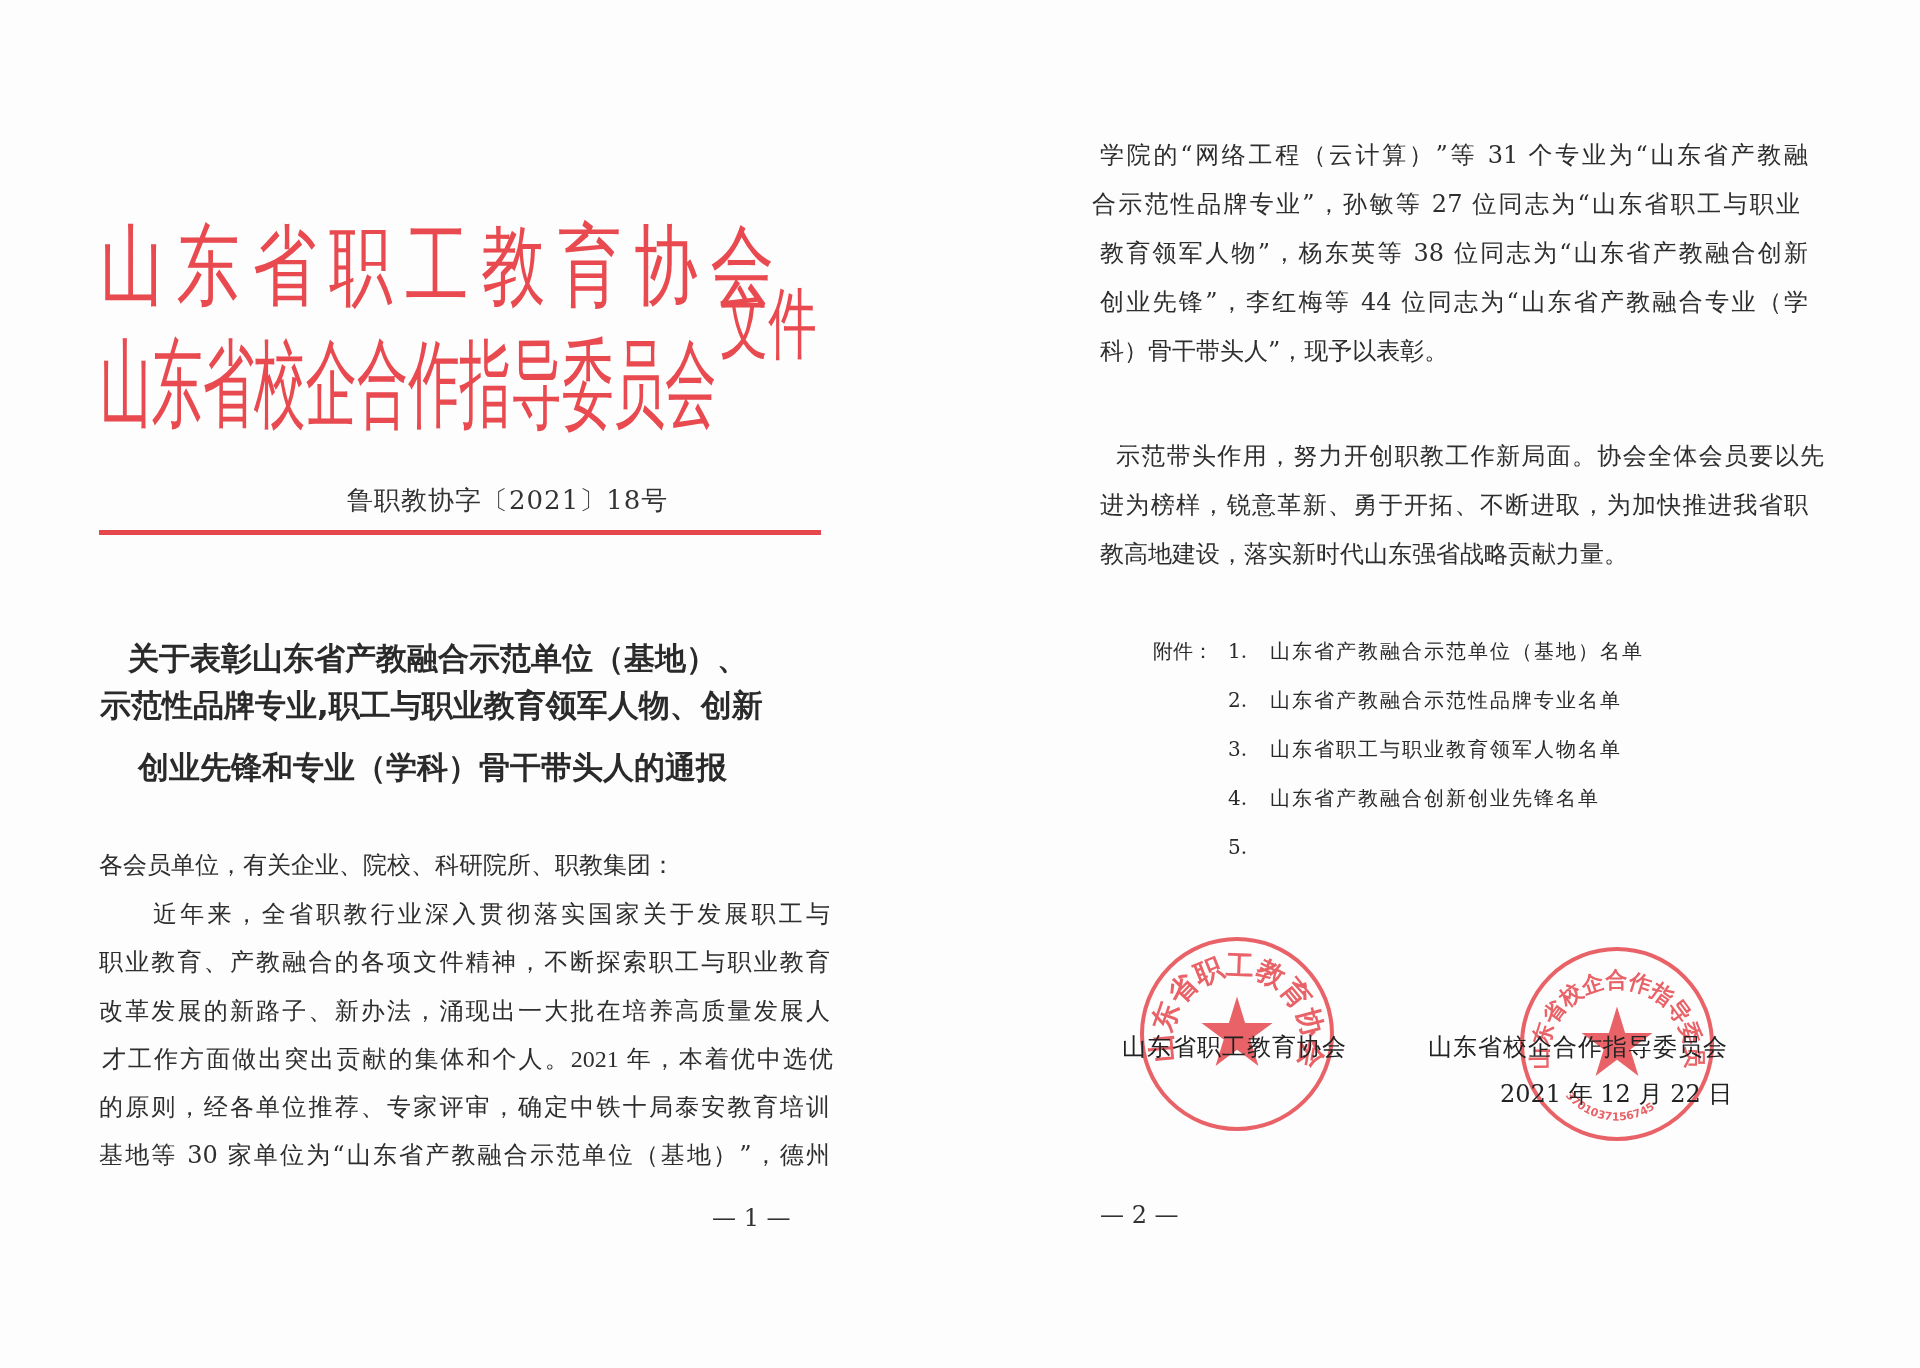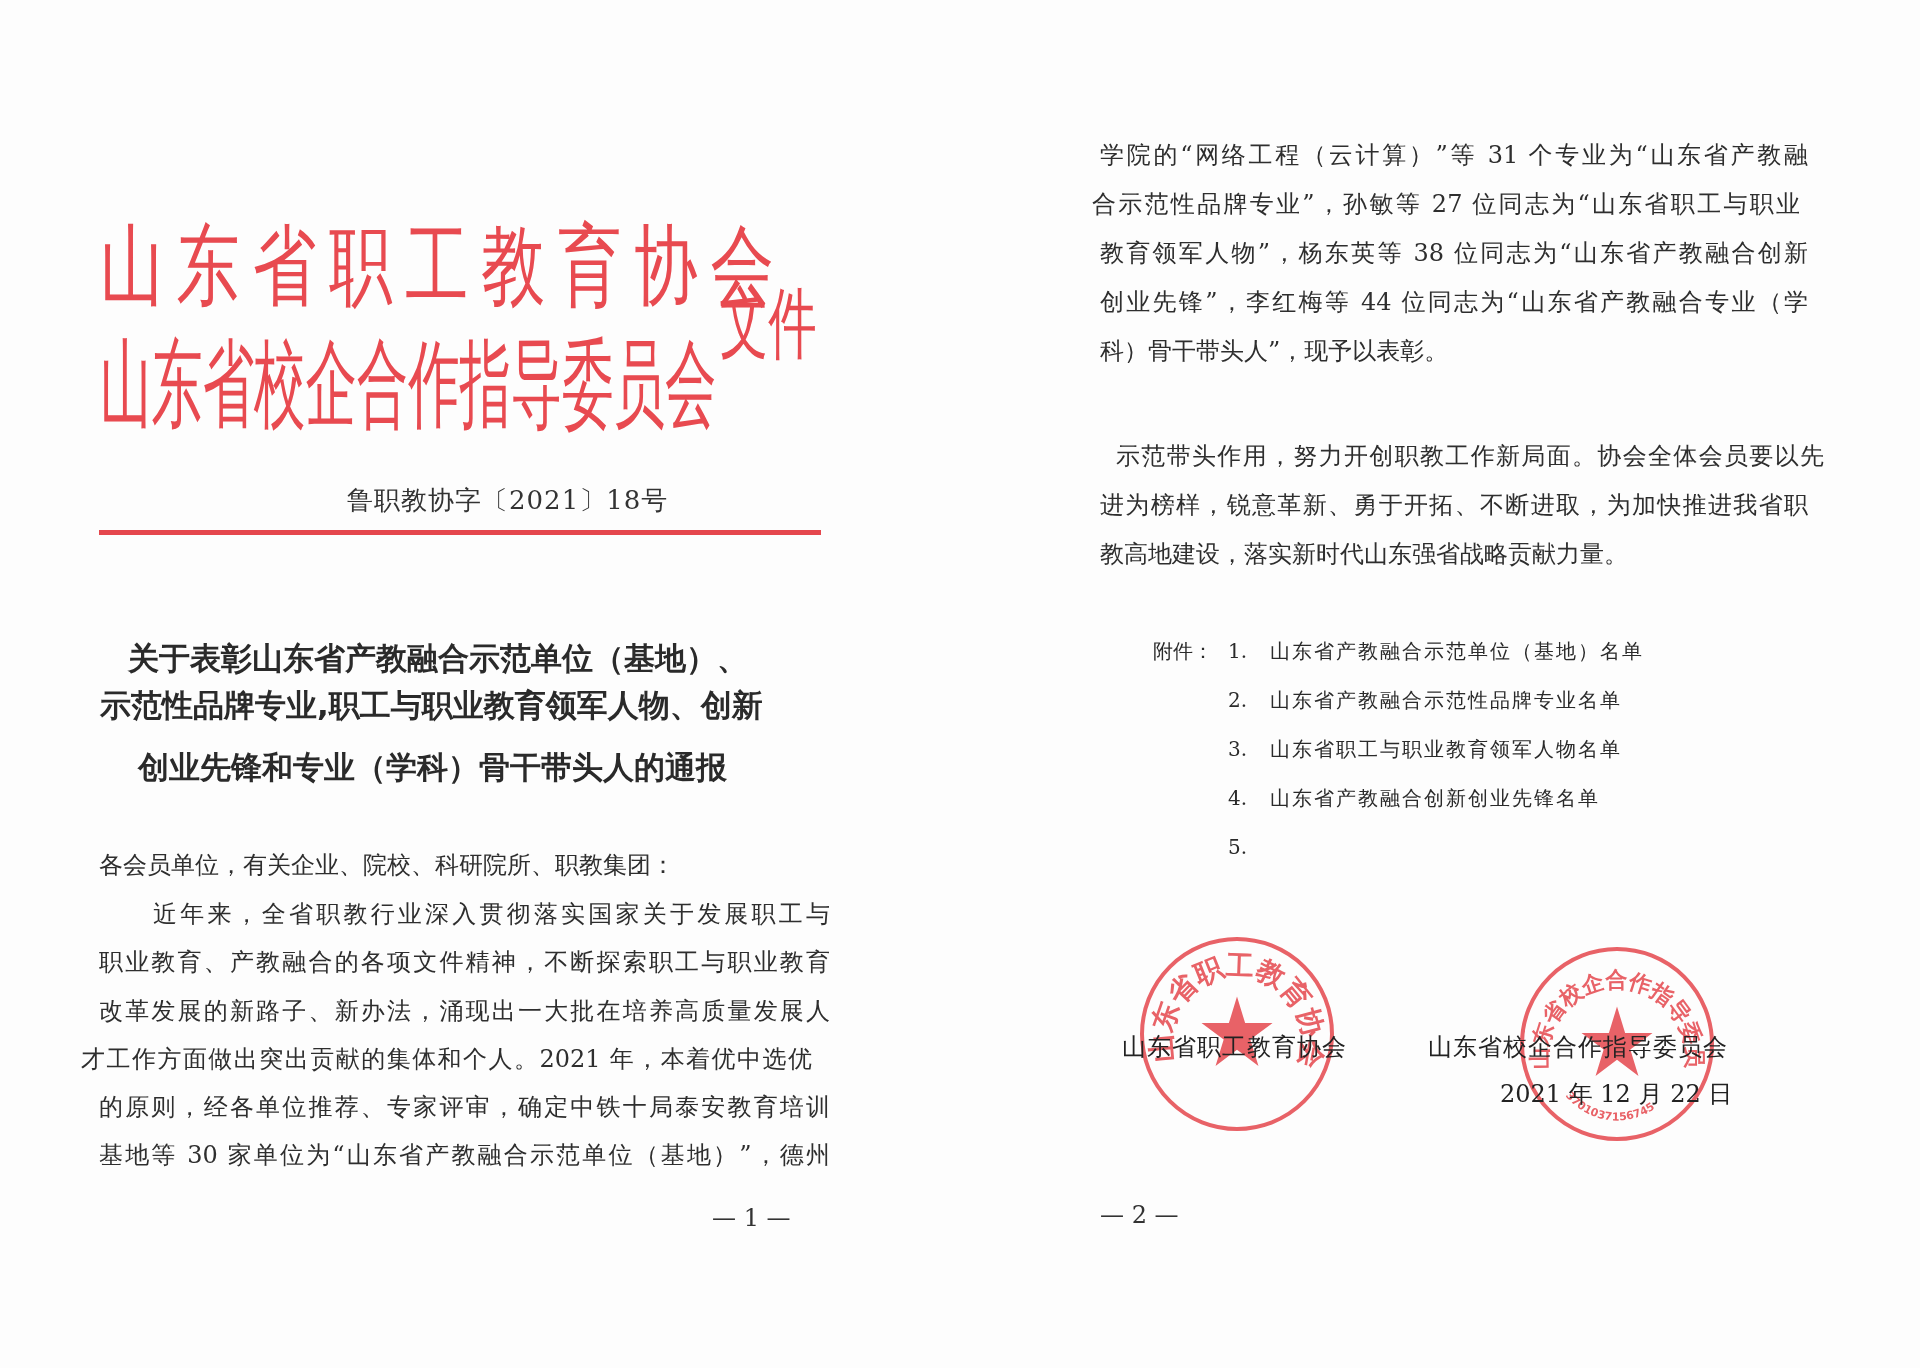--- a/index.html
+++ b/index.html
@@ -35,21 +35,21 @@
 
   <div class="abs title-line" style="left:128px; top:638px;text-align:right;">关于表彰山东省产教融合示范单位（基地）、</div>
   <div class="abs title-line" style="left:100px; top:685px;">示范性品牌专业,职工与职业教育领军人物、创新</div>
   <div class="abs title-line" style="left:138px; top:747px;">创业先锋和专业（学科）骨干带头人的通报</div>
 
   <div class="abs body-line" style="left:99px; top:849px; width:620px; text-align-last:left;">各会员单位，有关企业、院校、科研院所、职教集团：</div>
 
   <div class="abs body-line" style="left:153px; top:898px; width:677px;">近年来，全省职教行业深入贯彻落实国家关于发展职工与</div>
   <div class="abs body-line" style="left:99px; top:946px; width:731px;">职业教育、产教融合的各项文件精神，不断探索职工与职业教育</div>
   <div class="abs body-line" style="left:99px; top:995px; width:731px;">改革发展的新路子、新办法，涌现出一大批在培养高质量发展人</div>
-  <div class="abs body-line" style="left:81px; top:1043px; width:731px;">才工作方面做出突出贡献的集体和个人。2021 年，本着优中选优</div>
+  <div class="abs body-line" style="left:102px; top:1043px; width:731px;font-family:Liberation Serif, serif;">才工作方面做出突出贡献的集体和个人。2021 年，本着优中选优</div>
   <div class="abs body-line" style="left:99px; top:1091px; width:731px;">的原则，经各单位推荐、专家评审，确定中铁十局泰安教育培训</div>
   <div class="abs body-line" style="left:99px; top:1139px; width:731px;">基地等 30 家单位为“山东省产教融合示范单位（基地）”，德州</div>
 
   <div class="abs pageno" style="left:712px; top:1203px;">— 1 —</div>
 </div>
 
 <div class="page" id="page-right">
   <div class="abs body-line" style="left:140px; top:139px; width:708px;">学院的“网络工程（云计算）”等 31 个专业为“山东省产教融</div>
   <div class="abs body-line" style="left:132px; top:188px; width:708px;">合示范性品牌专业”，孙敏等 27 位同志为“山东省职工与职业</div>
   <div class="abs body-line" style="left:140px; top:237px; width:708px;">教育领军人物”，杨东英等 38 位同志为“山东省产教融合创新</div>

